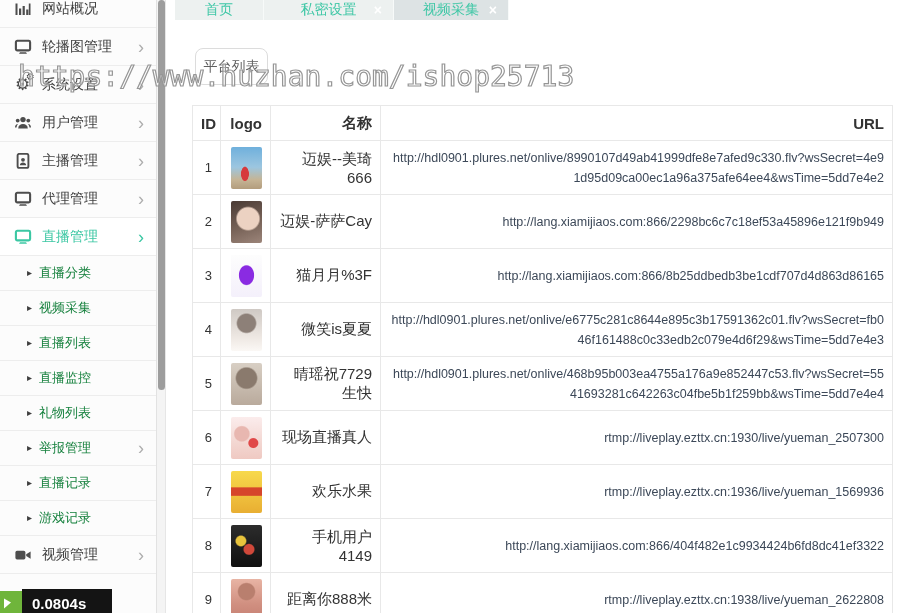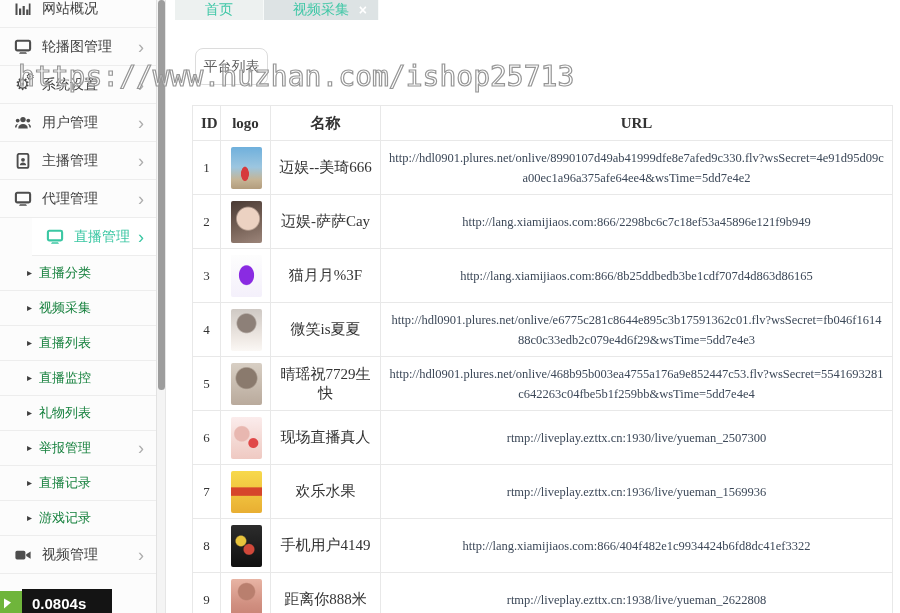--- a/index.html
+++ b/index.html
@@ -11,21 +11,21 @@
   .sidebar { position:absolute; left:0; top:0; width:157px; height:613px;
     background:#fcfcfc; border-right:1px solid #e2e2e2; overflow:hidden; }
   .sidebar-inner { margin-top:-10px; }
   .sitem { position:relative; display:flex; align-items:center; height:38px;
     padding:0 12px 0 12px; border-bottom:1px solid #ededed; background:#fcfcfc; cursor:pointer; }
   .sitem .sicon { width:21px; height:20px; margin-right:9px; color:#4d4d4d;
     display:flex; align-items:center; justify-content:center; position:relative; flex:none; }
   .sitem .slabel { flex:1; font-size:14px; color:#404040; white-space:nowrap; }
   .sitem .schev { color:#adadad; font-size:18px; line-height:14px; font-weight:400; }
   .sitem.active .slabel, .sitem.active .schev, .sitem.active .sicon { color:#3bc7a3; }
-  .sitem.active { background:#ffffff;margin-left:32px; }
+  .sitem.active { background:#ffffff; }
   .sitem.sub { height:35px; padding-left:27px; }
   .sitem.sub .slabel { font-size:13px; color:#15803d; }
   .caret { color:#3f3f3f; font-size:10px; margin-right:7px; line-height:1; flex:none; }
   .gear-big { font-size:17px; line-height:1; }
   .gear-sm { position:absolute; right:-2px; top:-3px; font-size:10px; line-height:1; }
 
   
   .sscroll-track { position:absolute; left:157px; top:0; width:9px; height:613px;
     background:#f4f4f4; border-right:1px solid #e6e6e6; }
   .sscroll-thumb { position:absolute; left:1px; top:0; width:7px; height:390px;
@@ -44,21 +44,21 @@
   .tab-last { width:115px; }
 
   .content { position:relative; height:583px; background:#fff; }
   .subtab { position:absolute; left:29px; top:18px; width:73px; height:37px;
     border:1px solid #dcdcdc; border-radius:8px; background:#fff; color:#5f5f5f;
     font-size:14px; display:flex; align-items:center; justify-content:center; cursor:pointer;text-align:center; }
 
   
   .ptable { position:absolute; left:26px; top:75px; width:701px; border-collapse:collapse;
     table-layout:fixed; background:#fff; }
-  .ptable th, .ptable td { border:1px solid #e8e8e8; vertical-align:middle; text-align:center;font-family:Liberation Serif, serif; }
+  .ptable th, .ptable td { border:1px solid #e8e8e8; vertical-align:middle; text-align:right; }
   .ptable th { height:35px; font-size:15px; color:#333; font-weight:bold; padding:0 8px; background:#fff; }
   .ptable td { height:54px; padding:0 8px; }
   .col-id { width:28px; } .col-logo { width:50px; } .col-name { width:110px; }
   .td-id { font-size:13px; color:#333; padding-left:9px; }
   .td-name { font-size:15px; color:#333; }
   .td-url { font-size:12.5px; color:#3c4858; word-break:break-all; line-height:1.6; padding-right:12px; }
   .logo-box { width:31px; height:42px; border-radius:2px; margin-left:2px; background:#ddd; }
 
   .logo-1 { background: radial-gradient(ellipse 6px 11px at 45% 64%, #d6393c 60%, rgba(0,0,0,0) 70%),
             linear-gradient(180deg,#6fb0dc 0%,#9cc6e0 48%,#c5b495 78%,#b39d7d 100%); }
@@ -252,20 +252,24 @@
   <div class="sscroll-track">
     <div class="sscroll-thumb"></div>
   </div>
 
   <div class="main">
     <div class="tabbar" id="tabbar">
         <div class="tab tab-home">
     <span class="tlabel">首页</span>
 
   </div>
+        <div class="tab tab-mid">
+    <span class="tlabel">私密设置</span>
+    <span class="tclose">×</span>
+  </div>
         <div class="tab tab-last active">
     <span class="tlabel">视频采集</span>
     <span class="tclose">×</span>
   </div>
       </div>
     <div class="content">
       <div class="subtab">平台列表</div>
       <table class="ptable">
         <colgroup>
           <col class="col-id">

